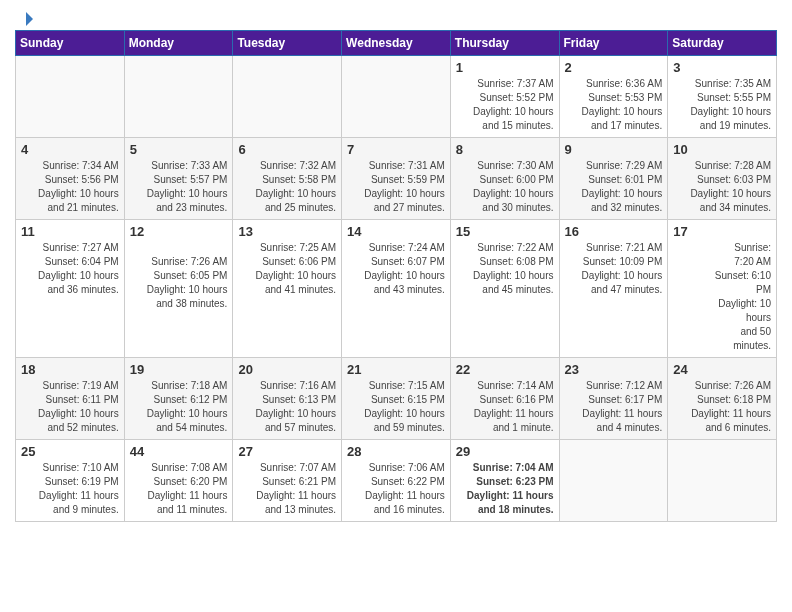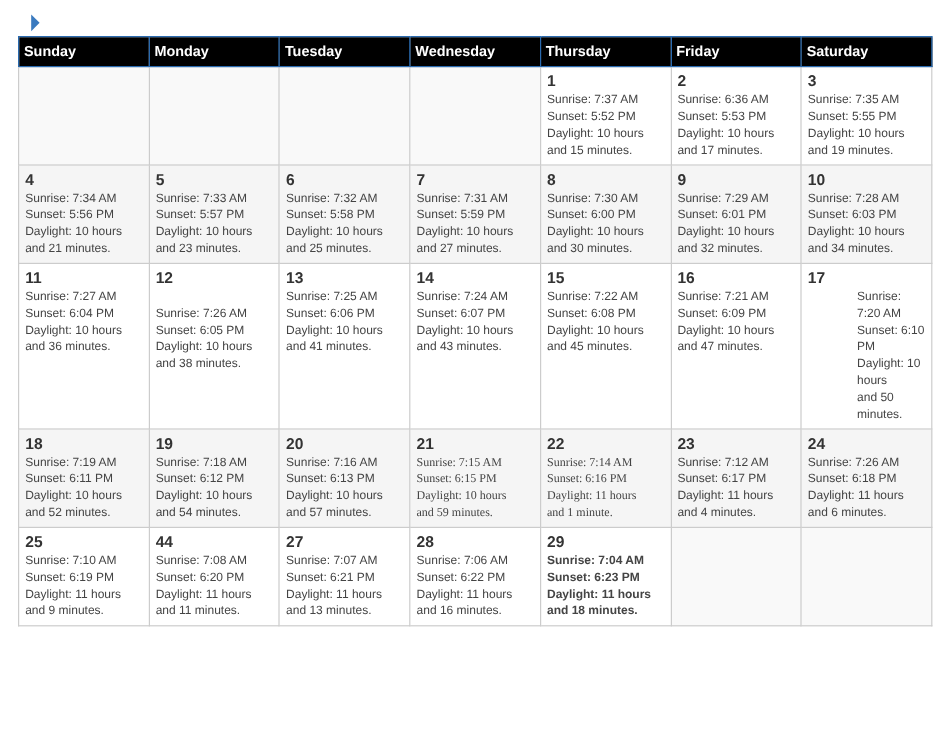--- a/index.html
+++ b/index.html
@@ -32,21 +32,21 @@
     .location {
       font-size: 16px;
       color: #555;
     }
     table {
       width: 100%;
       border-collapse: collapse;
       table-layout: fixed;
     }
     th {
-      background-color: #000000;
+      background-color: #4c1d95;
       color: white;
       padding: 5px 4px;
       text-align: left;
       font-size: 12px;
       font-weight: bold;
       border: 1px solid #2a6aaf;
     }
     td {
       vertical-align: top;
       border: 1px solid #ccc;
@@ -63,20 +63,21 @@
       font-size: 13px;
       font-weight: bold;
       color: #333;
       display: block;
       margin-bottom: 2px;
     }
     .day-info {
       font-size: 10px;
       color: #444;
       line-height: 1.4;
+      text-align: right;
     }
     tr:nth-child(even) td {
       background: #f5f5f5;
     }
     tr:nth-child(even) td.empty {
       background: #f0f0f0;
     }
   </style>
 </head>
 <body>
@@ -220,21 +221,21 @@
         <td>
           <span class="day-number">15</span>
           <div class="day-info" style="white-space: pre-line;">Sunrise: 7:22 AM
 Sunset: 6:08 PM
 Daylight: 10 hours
 and 45 minutes.</div>
         </td>
         <td>
           <span class="day-number">16</span>
           <div class="day-info" style="white-space: pre-line;">Sunrise: 7:21 AM
-Sunset: 6:09 PM
+Sunset: 10:09 PM
 Daylight: 10 hours
 and 47 minutes.</div>
         </td>
         <td>
           <span class="day-number">17</span>
           <div class="day-info" style="white-space: pre-line; margin-left: 41px;">Sunrise: 7:20 AM
 Sunset: 6:10 PM
 Daylight: 10 hours
 and 50 minutes.</div>
         </td>
@@ -256,28 +257,28 @@
         </td>
         <td>
           <span class="day-number">20</span>
           <div class="day-info" style="white-space: pre-line;">Sunrise: 7:16 AM
 Sunset: 6:13 PM
 Daylight: 10 hours
 and 57 minutes.</div>
         </td>
         <td>
           <span class="day-number">21</span>
-          <div class="day-info" style="white-space: pre-line; font-family: Liberation Serif, serif;">Sunrise: 7:15 AM
+          <div class="day-info" style="white-space: pre-line;">Sunrise: 7:15 AM
 Sunset: 6:15 PM
 Daylight: 10 hours
 and 59 minutes.</div>
         </td>
         <td>
           <span class="day-number">22</span>
-          <div class="day-info" style="white-space: pre-line; font-family: Liberation Serif, serif;">Sunrise: 7:14 AM
+          <div class="day-info" style="white-space: pre-line;">Sunrise: 7:14 AM
 Sunset: 6:16 PM
 Daylight: 11 hours
 and 1 minute.</div>
         </td>
         <td>
           <span class="day-number">23</span>
           <div class="day-info" style="white-space: pre-line;">Sunrise: 7:12 AM
 Sunset: 6:17 PM
 Daylight: 11 hours
 and 4 minutes.</div>

